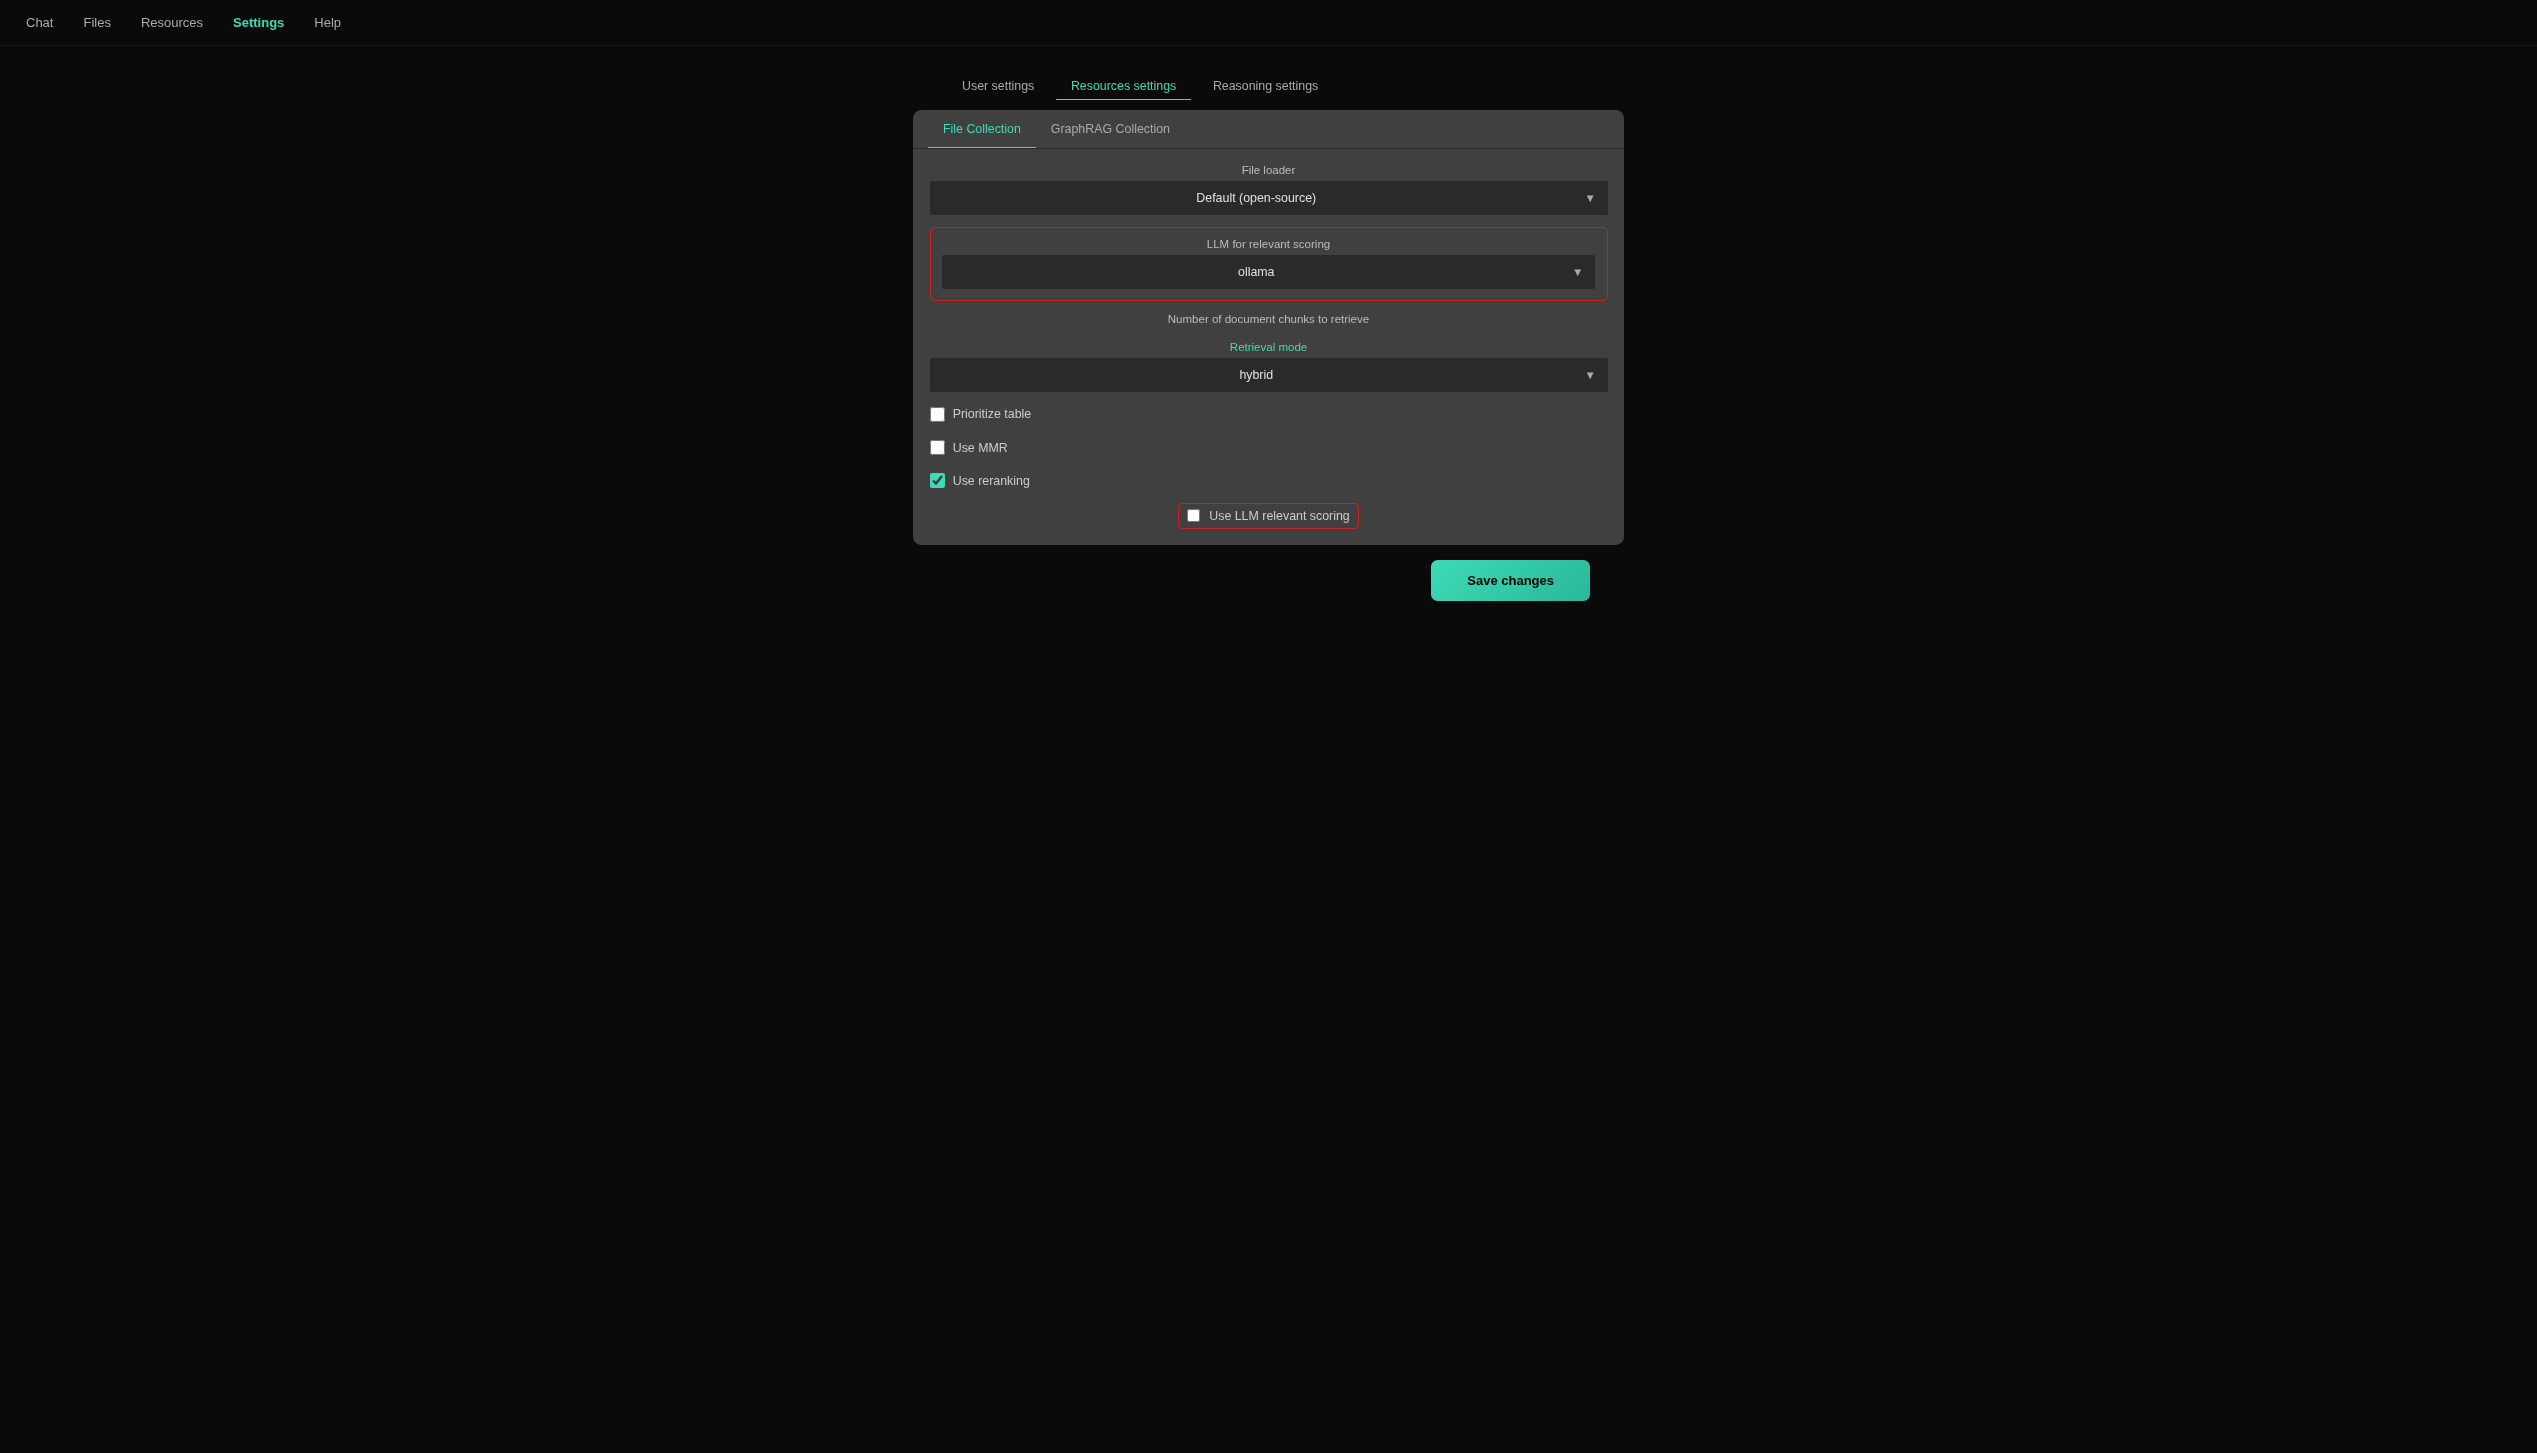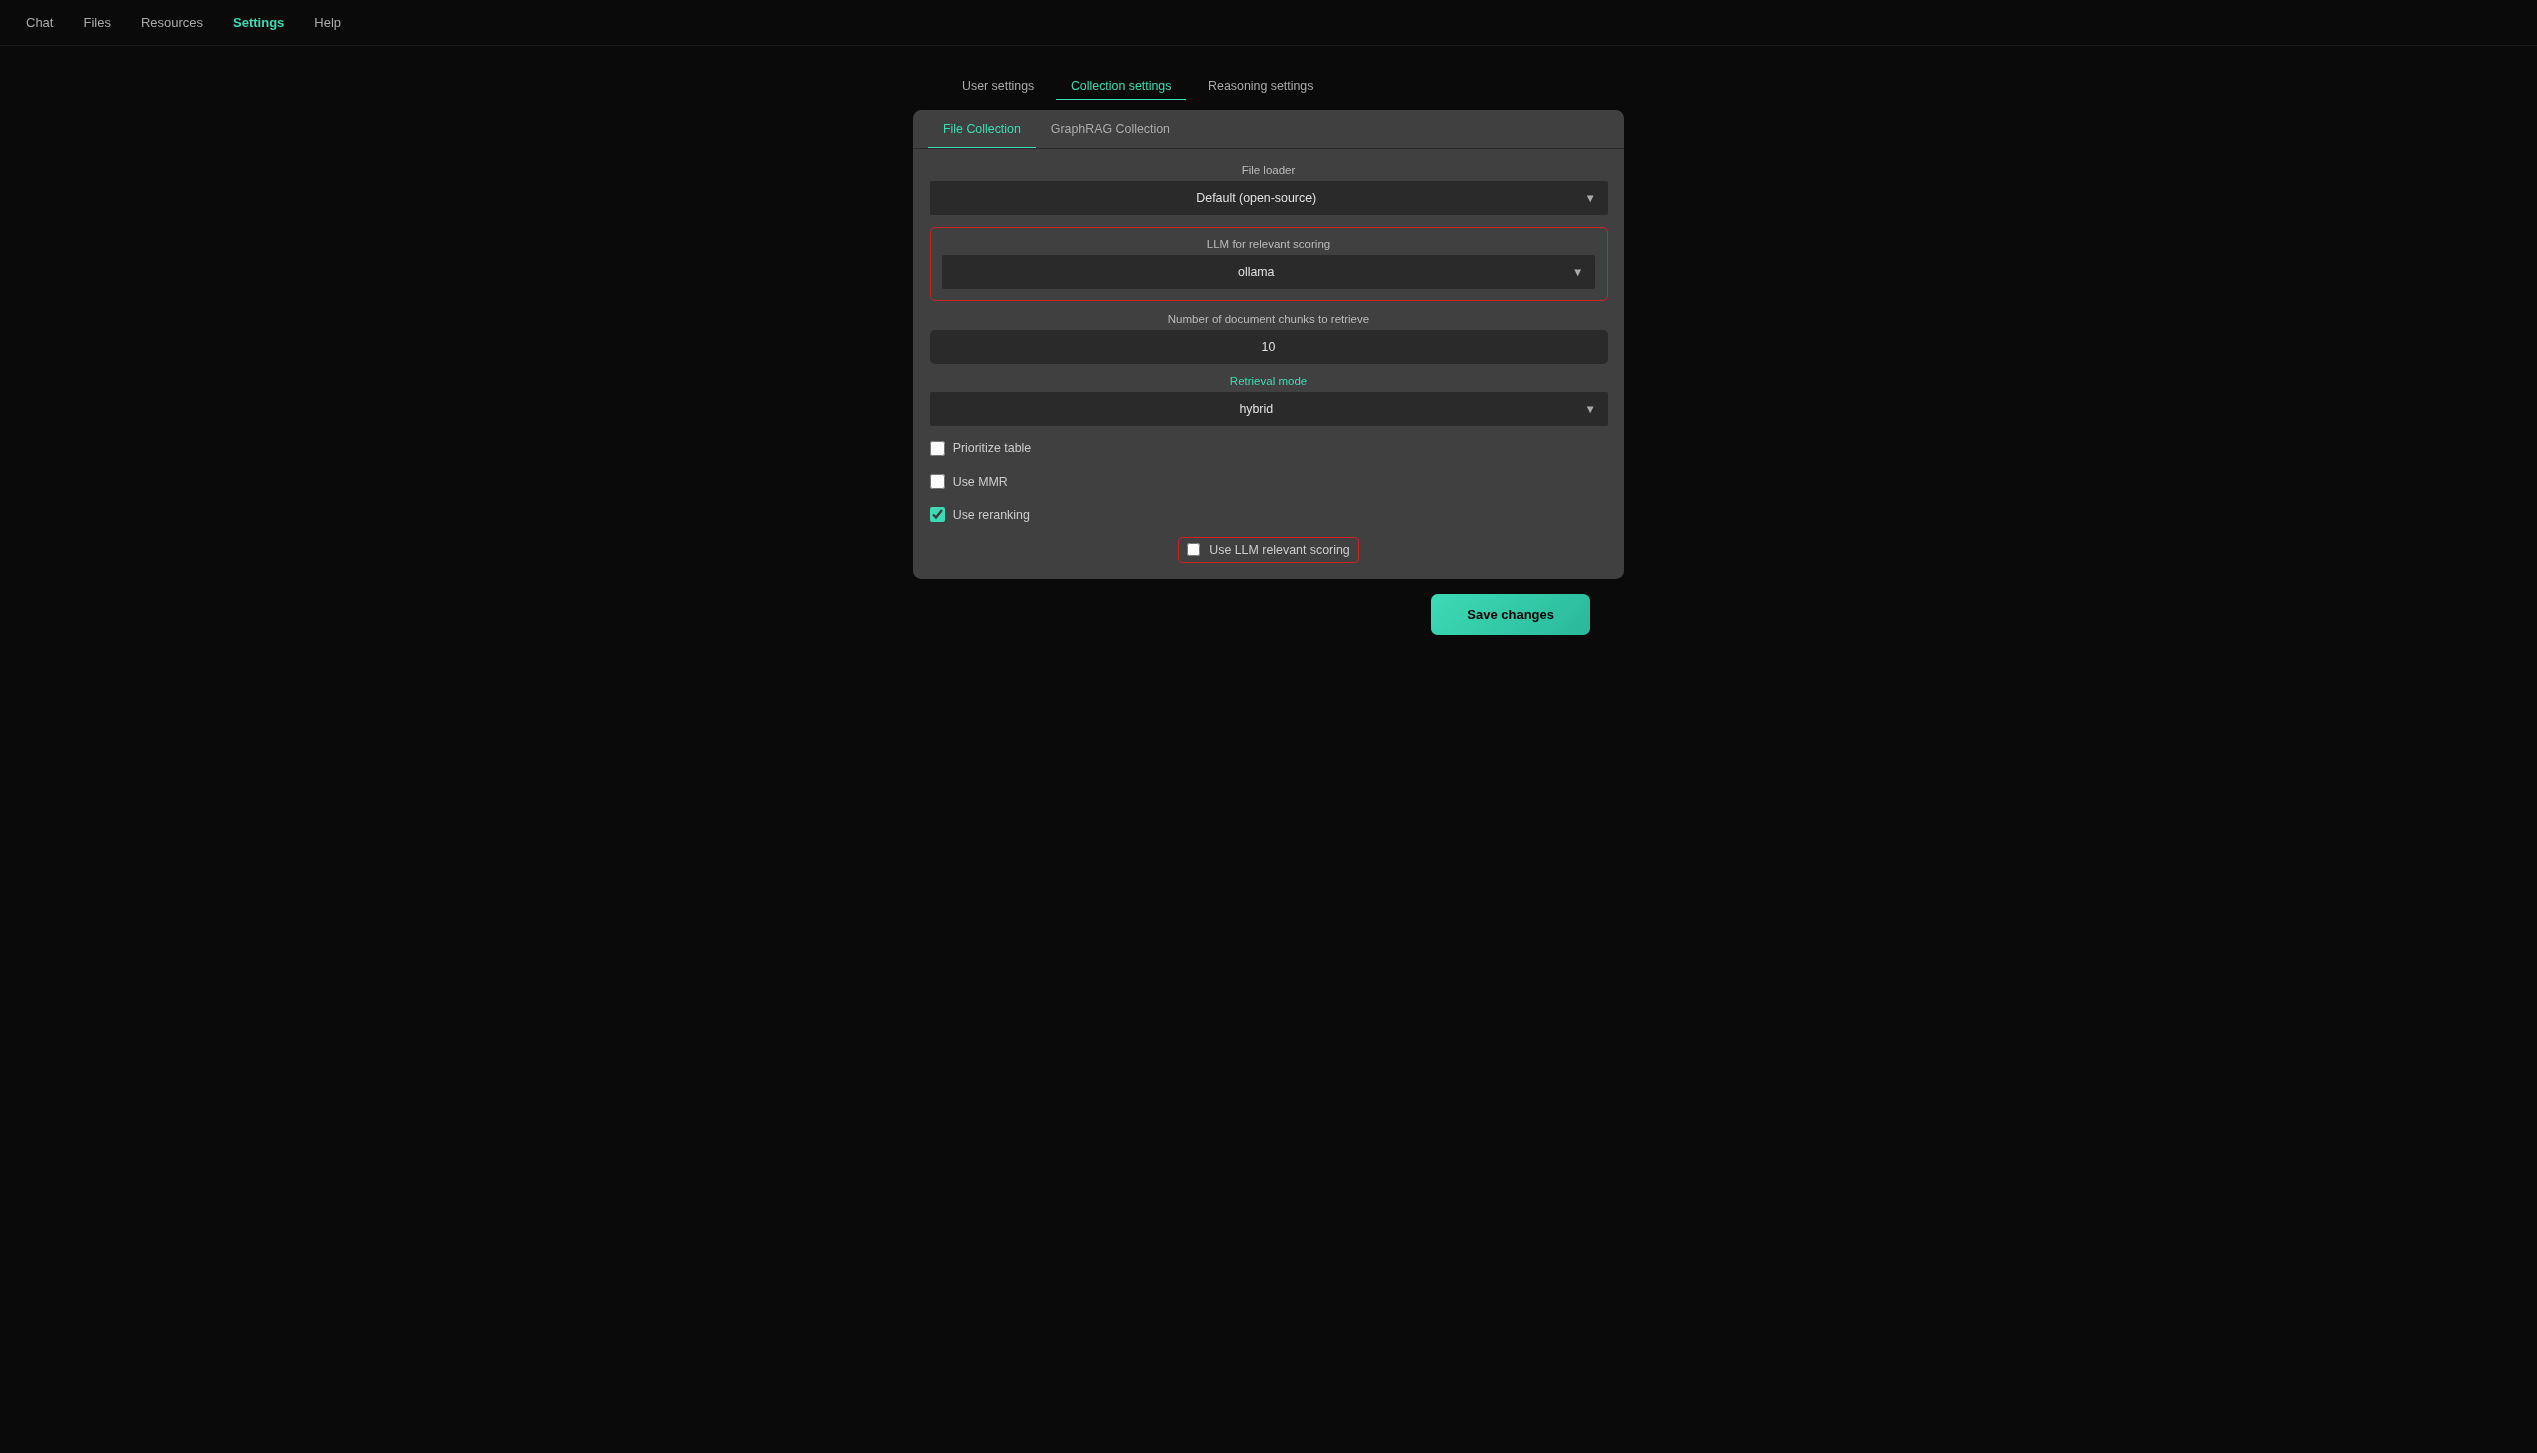--- a/index.html
+++ b/index.html
@@ -205,21 +205,21 @@
   <a class="topnav-item">Files</a>
   <a class="topnav-item">Resources</a>
   <a class="topnav-item active">Settings</a>
   <a class="topnav-item">Help</a>
 </nav>
 
 <main class="main">
 
   <div class="tabs-row">
     <div class="tab-item">User settings</div>
-    <div class="tab-item active">Collection settings</div>
+    <div class="tab-item active">Resources settings</div>
     <div class="tab-item">Reasoning settings</div>
   </div>
 
   <div class="panel">
 
     <div class="inner-tabs">
       <div class="inner-tab active">File Collection</div>
       <div class="inner-tab">GraphRAG Collection</div>
     </div>
 
@@ -243,21 +243,20 @@
             <option>ollama</option>
             <option>openai</option>
             <option>anthropic</option>
           </select>
           <span class="dropdown-arrow">▼</span>
         </div>
       </div>
 
       <div>
         <div class="section-label">Number of document chunks to retrieve</div>
-        <input class="text-input" type="text" value="10" style="">
       </div>
 
       <div>
         <div class="section-label accent">Retrieval mode</div>
         <div class="dropdown-wrap">
           <select class="dropdown">
             <option>hybrid</option>
             <option>dense</option>
             <option>sparse</option>
           </select>

